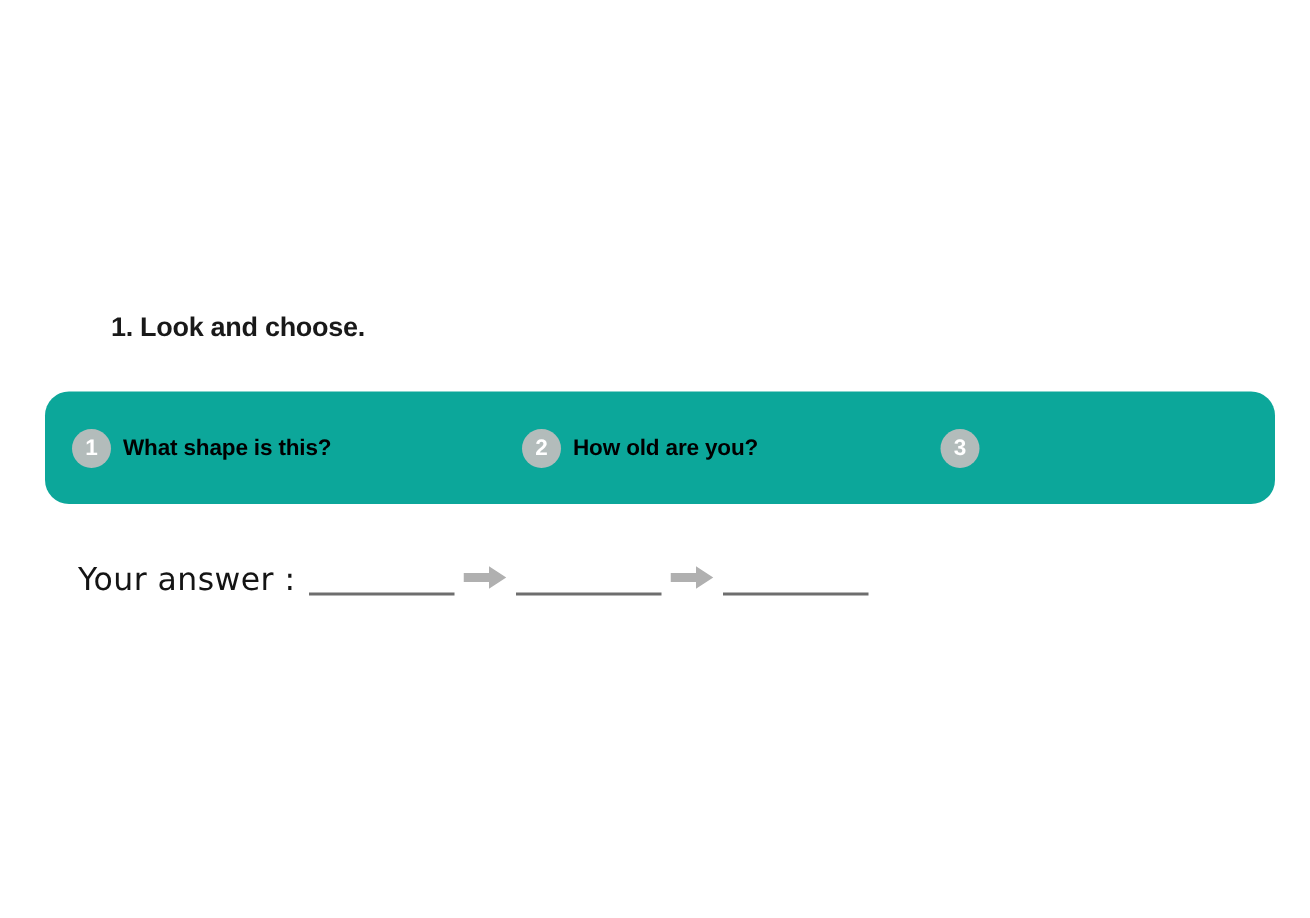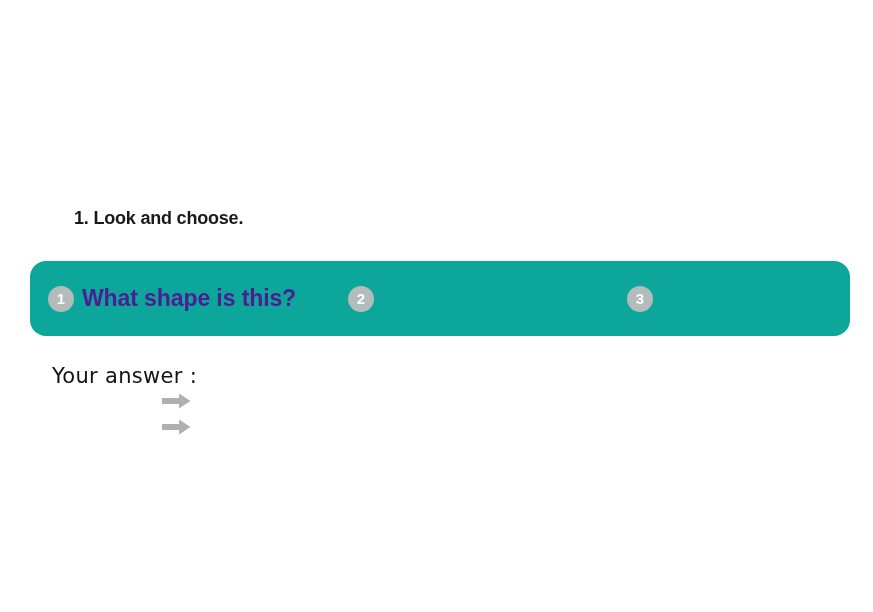--- a/index.html
+++ b/index.html
@@ -67,35 +67,34 @@
     font-size: 15px;
     font-weight: bold;
     display: flex;
     align-items: center;
     justify-content: center;
     margin-right: 8px;
     line-height: 1;
   }
 
   .option-text {
-    color: #4c1d95;
-    font-size: 23px;
+    color: #000000;
+    font-size: 15px;
     font-weight: bold;
     letter-spacing: -0.1px;
   }
 
   
   .answer-row {
     position: absolute;
     left: 52px;
     top: 366px;
     display: flex;
     align-items: flex-end;
     height: 34px;
-    flex-direction: column;
   }
 
   .answer-label {
     font-family: "DejaVu Sans", sans-serif;
     font-size: 21px;
     font-weight: 500;
     color: #141414;
     letter-spacing: 0.3px;
     line-height: 1;
     padding-bottom: 3px;
@@ -130,20 +129,21 @@
 
   <div class="option-banner">
 
     <div class="option-item pos-1">
       <span class="option-number">1</span>
       <span class="option-text">What shape is this?</span>
     </div>
 
     <div class="option-item pos-2">
       <span class="option-number">2</span>
+      <span class="option-text">How old are you?</span>
     </div>
 
     <div class="option-item pos-3">
       <span class="option-number">3</span>
     </div>
 
   </div>
 
   <div class="answer-row">
 

